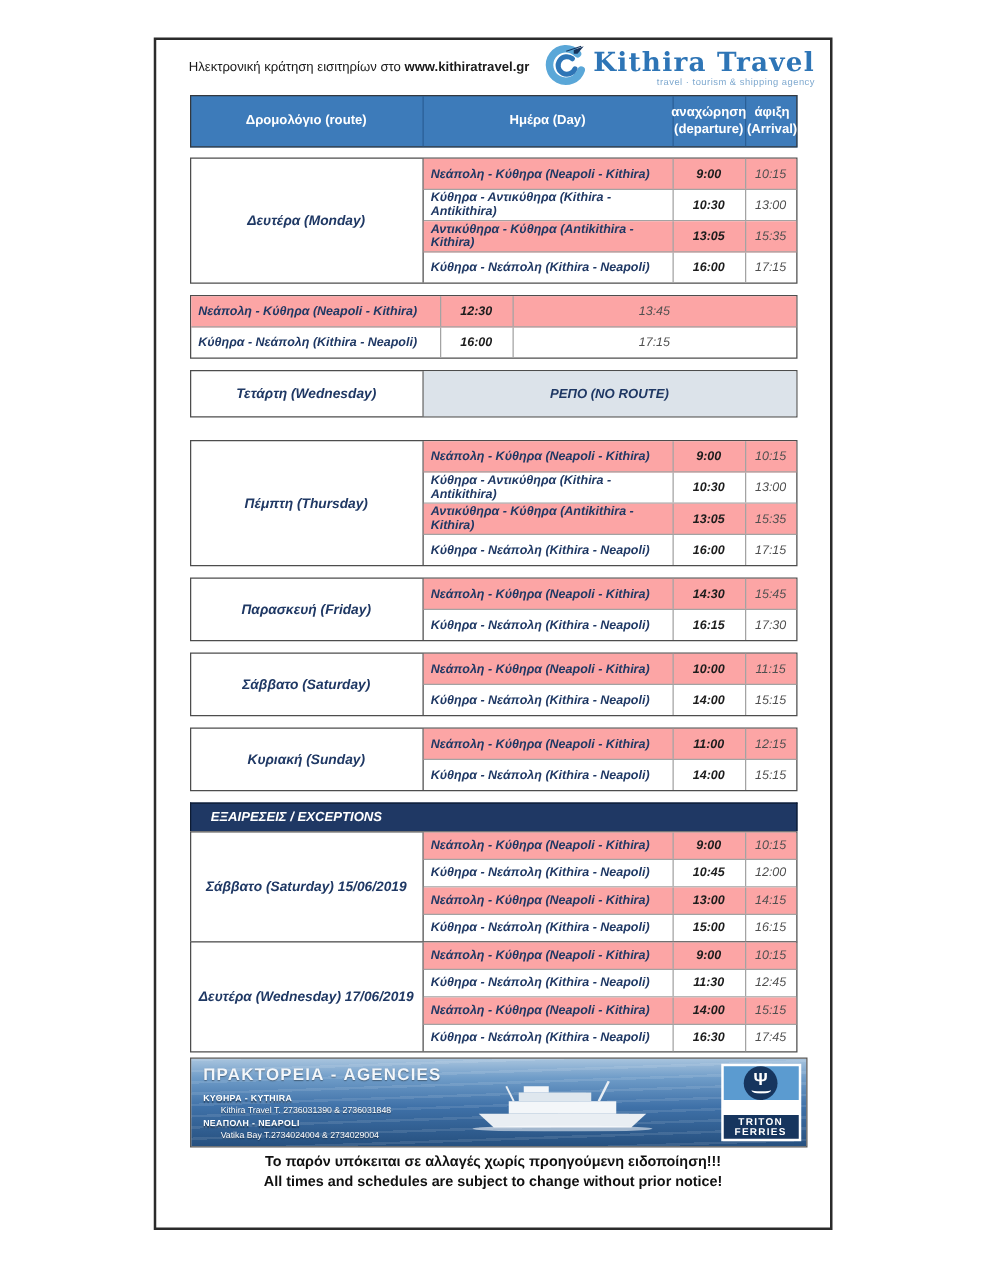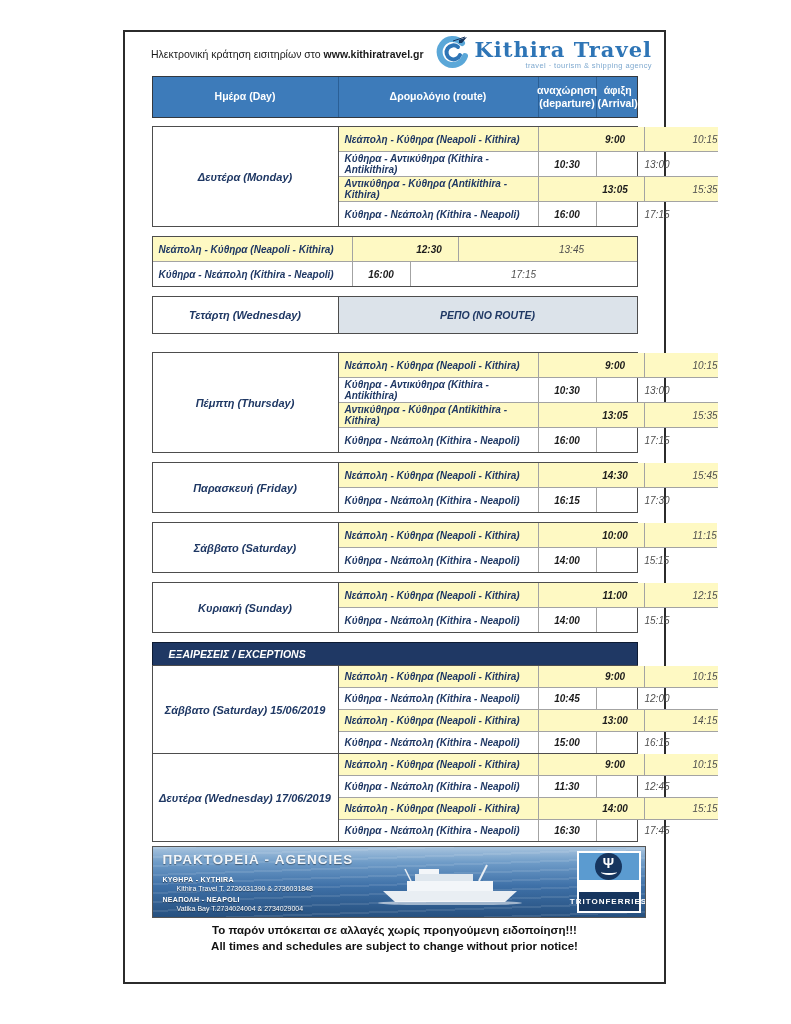--- a/index.html
+++ b/index.html
@@ -57,21 +57,21 @@
     font-weight:bold;font-style:italic;font-size:11px;color:#1f3864;box-sizing:border-box;
     padding:0 4px;
   }
   .rows{flex:1;display:flex;flex-direction:column;}
   .srow{
     display:grid;grid-template-columns:200px 58px 1fr;
     border-bottom:1px solid #a3a3a3;min-height:24px;
   }
   .x-group .srow{min-height:21px;}
   .srow:last-child{border-bottom:none;}
-  .srow.stripe{background:#fef9c3;gap:48px;}
+  .srow.stripe{background:#fca5a5;}
   .rcell{
     display:flex;align-items:center;font-size:10px;box-sizing:border-box;
   }
   .rcell.route{
     padding-left:6px;font-weight:bold;font-style:italic;color:#1f3864;
     border-right:1px solid #a3a3a3;
   }
   .rcell.dep{
     justify-content:center;font-weight:bold;font-style:italic;color:#1c1c1c;
     border-right:1px solid #a3a3a3;
@@ -118,21 +118,21 @@
   .triton-top{
     flex:1;background:#5b9bd0;display:flex;align-items:center;justify-content:center;position:relative;
   }
   .triton-circle{
     width:27px;height:27px;border-radius:50%;background:#16355e;color:#fff;
     display:flex;align-items:center;justify-content:center;flex-direction:column;
   }
   .trident-glyph{font-size:14px;font-weight:bold;line-height:1;margin-top:-2px;}
   .triton-wave{width:16px;height:4px;border-bottom:2px solid #ffffff;border-radius:50%;margin-top:-1px;}
   .triton-bottom{
-    height:20px;background:#16355e;color:#fff;display:flex;
+    height:20px;background:#16355e;color:#fff;display:flex;flex-direction:column;
     align-items:center;justify-content:center;line-height:1;margin-top:12px;
   }
   .triton-bottom span{font-size:8px;font-weight:bold;letter-spacing:1px;}
   
   .notice{
     text-align:center;font-weight:bold;color:#111;font-size:11.5px;line-height:1.35;margin-top:5px;
   }
 </style>
 </head>
 <body>
@@ -156,22 +156,22 @@
       </span>
       <span class="texts">
         <span class="kt-name">Kithira Travel</span>
         <span class="kt-tag">travel · tourism &amp; shipping agency</span>
       </span>
     </div>
   </div>
 
   <div class="sched">
     <div class="hdr-table">
+      <div class="hdr-cell">Δρομολόγιο (route)</div>
       <div class="hdr-cell">Ημέρα (Day)</div>
-      <div class="hdr-cell">Δρομολόγιο (route)</div>
       <div class="hdr-cell">αναχώρηση (departure)</div>
       <div class="hdr-cell">άφιξη (Arrival)</div>
     </div>
 
     <div id="day-blocks">
         <div class="day-block">
           <div class="day-cell">Δευτέρα (Monday)</div>
           <div class="rows">
             <div class="srow stripe">
               <div class="rcell route">Νεάπολη - Κύθηρα (Neapoli - Kithira)</div>

